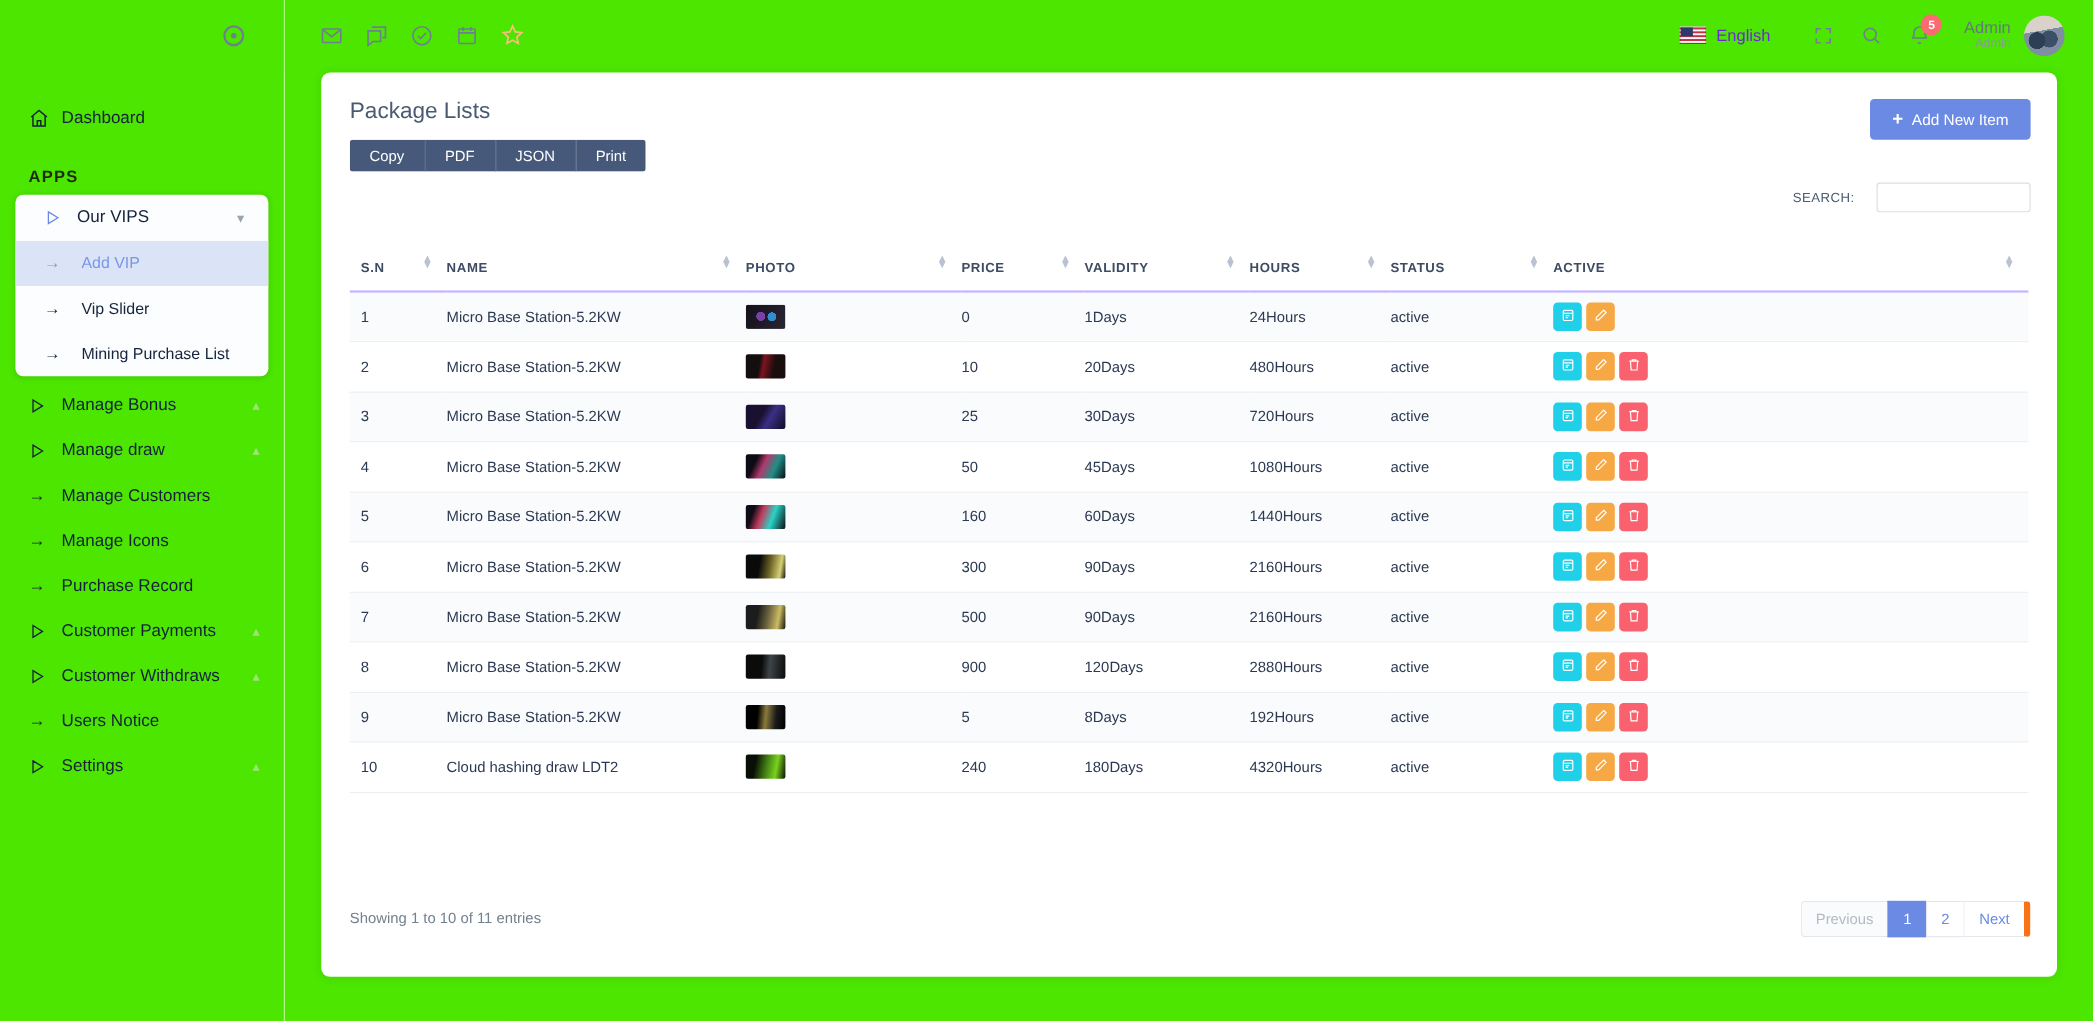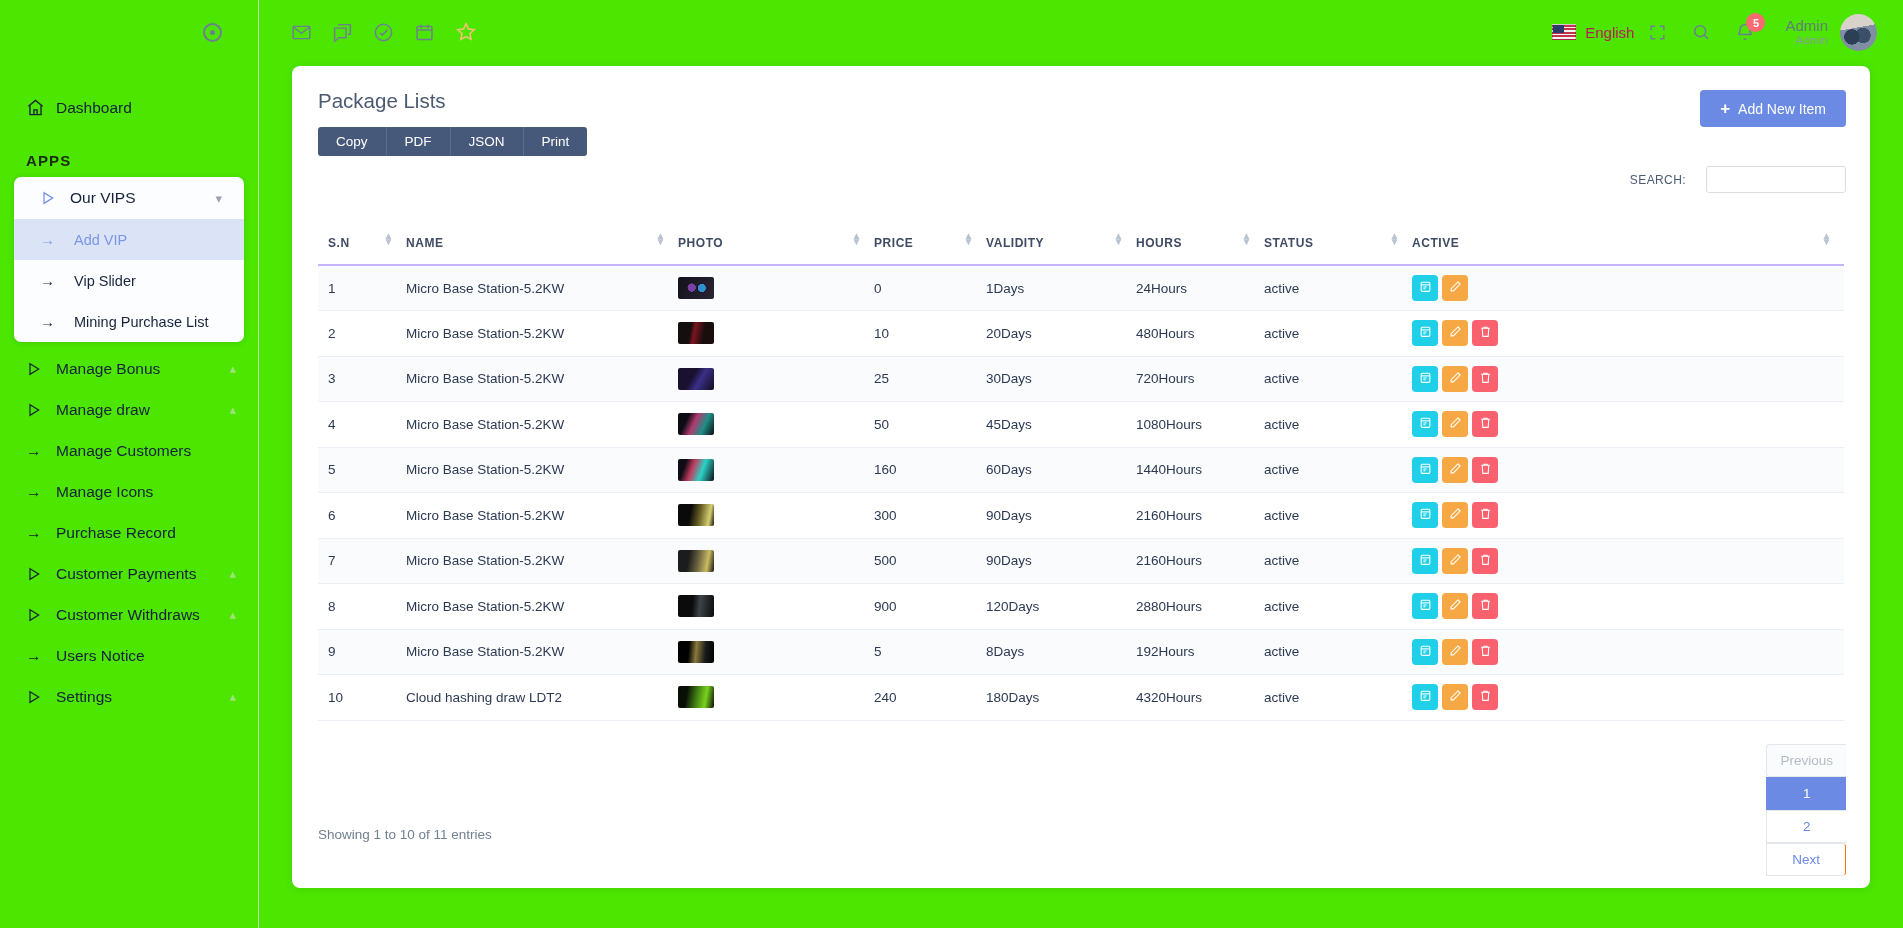--- a/index.html
+++ b/index.html
@@ -74,21 +74,21 @@
     width: 24px; height: 16px; margin-right: 9px;
     background:
       linear-gradient(to bottom,
         #c4334a 0 12.5%, #f4f4f4 12.5% 25%, #c4334a 25% 37.5%, #f4f4f4 37.5% 50%,
         #c4334a 50% 62.5%, #f4f4f4 62.5% 75%, #c4334a 75% 87.5%, #f4f4f4 87.5% 100%);
     position: relative; border: 1px solid rgba(0,0,0,.15);
   }
   .flag::after {
     content:""; position:absolute; left:0; top:0; width: 11px; height: 8px; background: #2b3a6b;
   }
-  .lang-label { color: #be185d; font-size: 15px; margin-right: 14px; cursor: pointer; }
+  .lang-label { color: #6d28d9; font-size: 15px; margin-right: 39px; cursor: pointer; }
   .topbtn { color: #6e7f92; margin-right: 24px; cursor: pointer; display:flex; position: relative;}
   .badge {
     position: absolute; top: -9px; right: -10px;
     background: #fb6a70; color: #fff; font-size: 11px; font-weight: 700;
     border-radius: 50%; width: 19px; height: 19px;
     display: flex; align-items: center; justify-content: center;
   }
   .userbox { text-align: right; margin-right: 12px; cursor: pointer; }
   .userbox .u1 { color: #5f7d7a; font-size: 15px; line-height: 1.05; }
   .userbox .u2 { color: #82a090; font-size: 11.5px; }
@@ -184,31 +184,30 @@
   .col-valid { width: 150px; }
   .col-hours { width: 128px; }
   .col-status{ width: 148px; }
   .col-active{ width: auto; }
 
   .footer-info {
     position: absolute; left: 26px; bottom: 46px;
     font-size: 13.5px; color: #72808f;
   }
   .pagination {
-    position: absolute; right: 24px; bottom: 12px;
+    position: absolute; right: 24px; bottom: 36px;
     display: flex;
-    flex-direction: column;
   }
   .pagination .pg {
     border: 1px solid #e3e6ea; border-right: none;
     padding: 8px 13px; font-size: 13.5px; color: #6a8ae4;
     background: #fff; cursor: pointer; font-family: inherit;
   }
   .pagination .pg:first-child { border-radius: 4px 0 0 4px; color: #b4bbc4; background: #fafbfc; }
-  .pagination .pg:last-child { border-right: 1px solid #f97316; border-radius: 0 4px 4px 0; }
+  .pagination .pg:last-child { border-right: 6px solid #f97316; border-radius: 0 4px 4px 0; }
   .pagination .pg.cur { background: #6a8ae4; color: #fff; border-color: #6a8ae4; }
 </style>
 </head>
 <body>
 
 <div id="sidebar">
   <div class="side-top">
     <div class="dot-logo">
         <i></i>
       </div>

